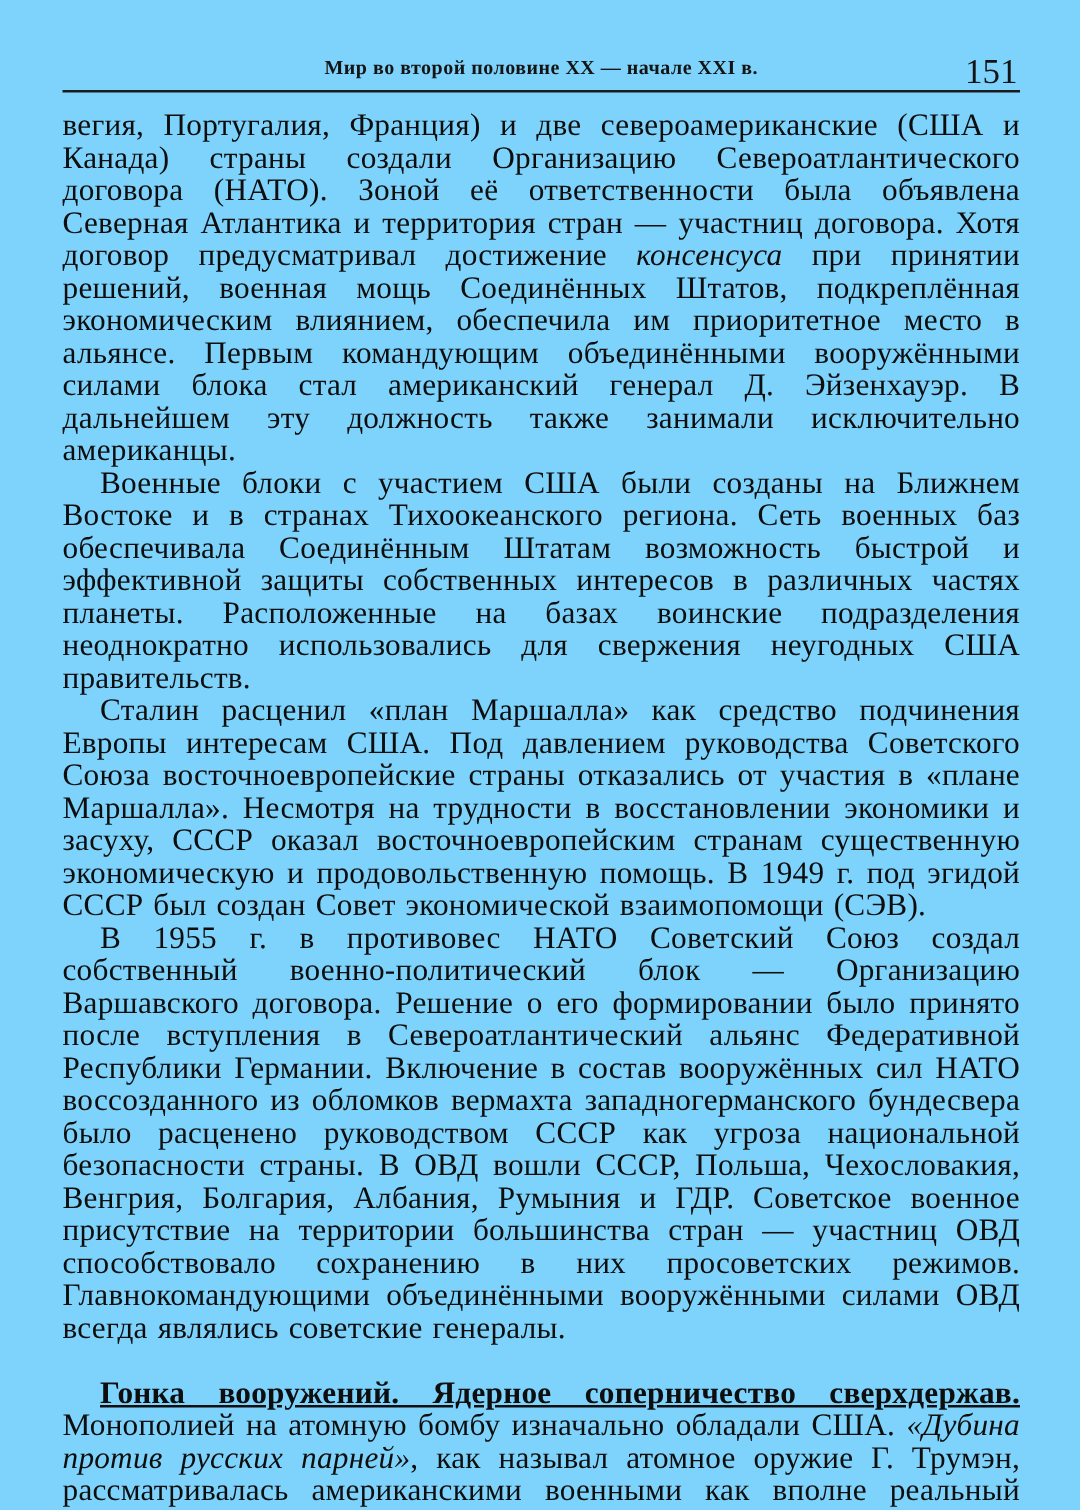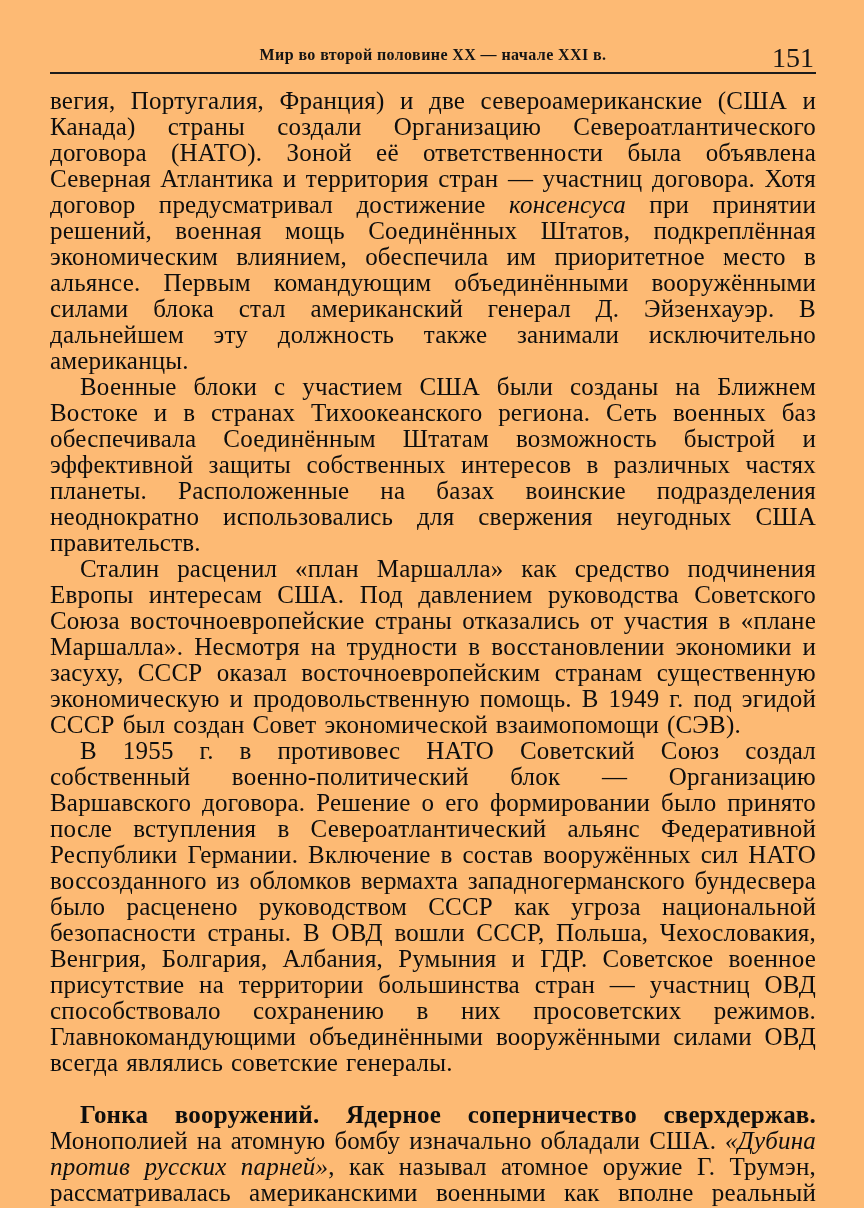--- a/index.html
+++ b/index.html
@@ -12,21 +12,21 @@
     background: #fbfaf7;
     font-family: "Liberation Serif", "DejaVu Serif", serif;
     color: #111111;
     overflow: hidden;
   }
   .page {
     box-sizing: border-box;
     width: 864px;
     height: 1208px;
     padding: 44px 48px 0 50px;
-    background: #fdba74;
+    background: #7dd3fc;
   }
   .page-header {
     position: relative;
     height: 24px;
     width: 100%;
   }
   .header-title {
     position: absolute;
     left: 0;
     right: 0;
@@ -63,21 +63,21 @@
     padding: 0;
   }
   .para.indent {
     text-indent: 30px;
   }
   .para.space-before {
     margin-top: 26px;
   }
   .run-normal { font-style: normal; font-weight: normal; }
   .run-italic { font-style: italic; font-weight: normal; }
-  .run-bold   { font-style: normal; font-weight: bold; }
+  .run-bold   { font-style: normal; font-weight: bold; text-decoration: underline; }
 </style>
 </head>
 <body>
 
 <div class="page">
   <header class="page-header">
     <span class="header-title">Мир во второй половине XX — начале XXI в.</span>
     <span class="page-number">151</span>
   </header>
   <div class="header-rule"></div>

